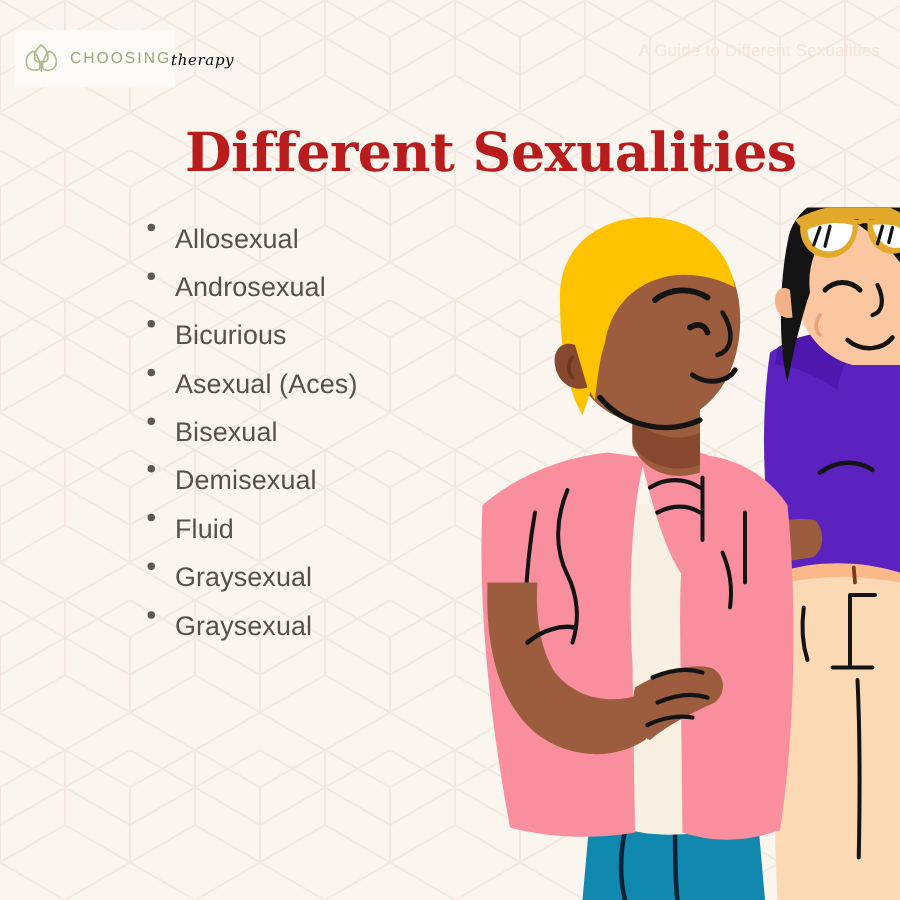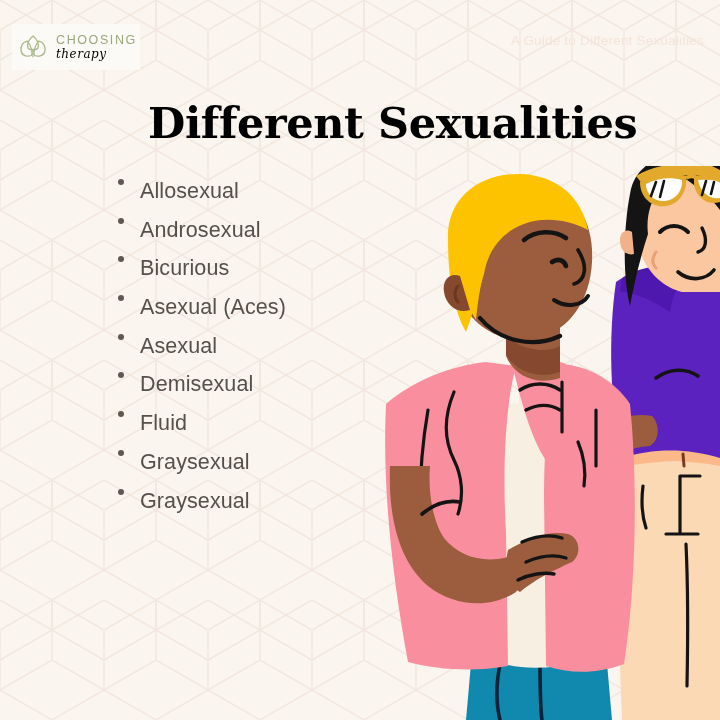--- a/index.html
+++ b/index.html
@@ -34,21 +34,21 @@
   .logo-wrap {
     position:absolute;
     left:12px; top:24px;
     width:128px; height:46px;
     background:#FCFAF6;
     display:flex; align-items:center;
     padding-left:4px;
     gap:6px;
   }
   .logo-mark { width:34px; height:34px; flex:0 0 34px; }
-  .logo-text { display:flex; flex-direction:column; line-height:1; }
+  .logo-text { display:flex; line-height:1; }
   .logo-text-main {
     font-size:12.5px; letter-spacing:1.6px;
     color:#9AA77E; font-weight:400;
   }
   .logo-text-sub {
     font-family:"DejaVu Serif", serif;
     font-style:italic;
     font-size:12px; letter-spacing:.5px;
     color:#000000; margin-top:2px;
   }
@@ -63,21 +63,21 @@
   }
 
   
   .poster-title {
     position:absolute;
     left:148px; top:98px;
     font-family:"DejaVu Serif", serif;
     font-weight:700;
     font-size:43px;
     letter-spacing:-0.4px;
-    color:#000000;
+    color:#b91c1c;
     white-space:nowrap;
   }
 
   
   .term-list {
     position:absolute;
     left:118px; top:179px;
     width:250px;
     list-style:none;
   }
@@ -160,21 +160,21 @@
     <li class="term-item">
       <span class="term-bullet"></span>
       <span class="term-label">Bicurious</span>
     </li>
     <li class="term-item">
       <span class="term-bullet"></span>
       <span class="term-label">Asexual (Aces)</span>
     </li>
     <li class="term-item">
       <span class="term-bullet"></span>
-      <span class="term-label">Asexual</span>
+      <span class="term-label">Bisexual</span>
     </li>
     <li class="term-item">
       <span class="term-bullet"></span>
       <span class="term-label">Demisexual</span>
     </li>
     <li class="term-item">
       <span class="term-bullet"></span>
       <span class="term-label">Fluid</span>
     </li>
     <li class="term-item">

